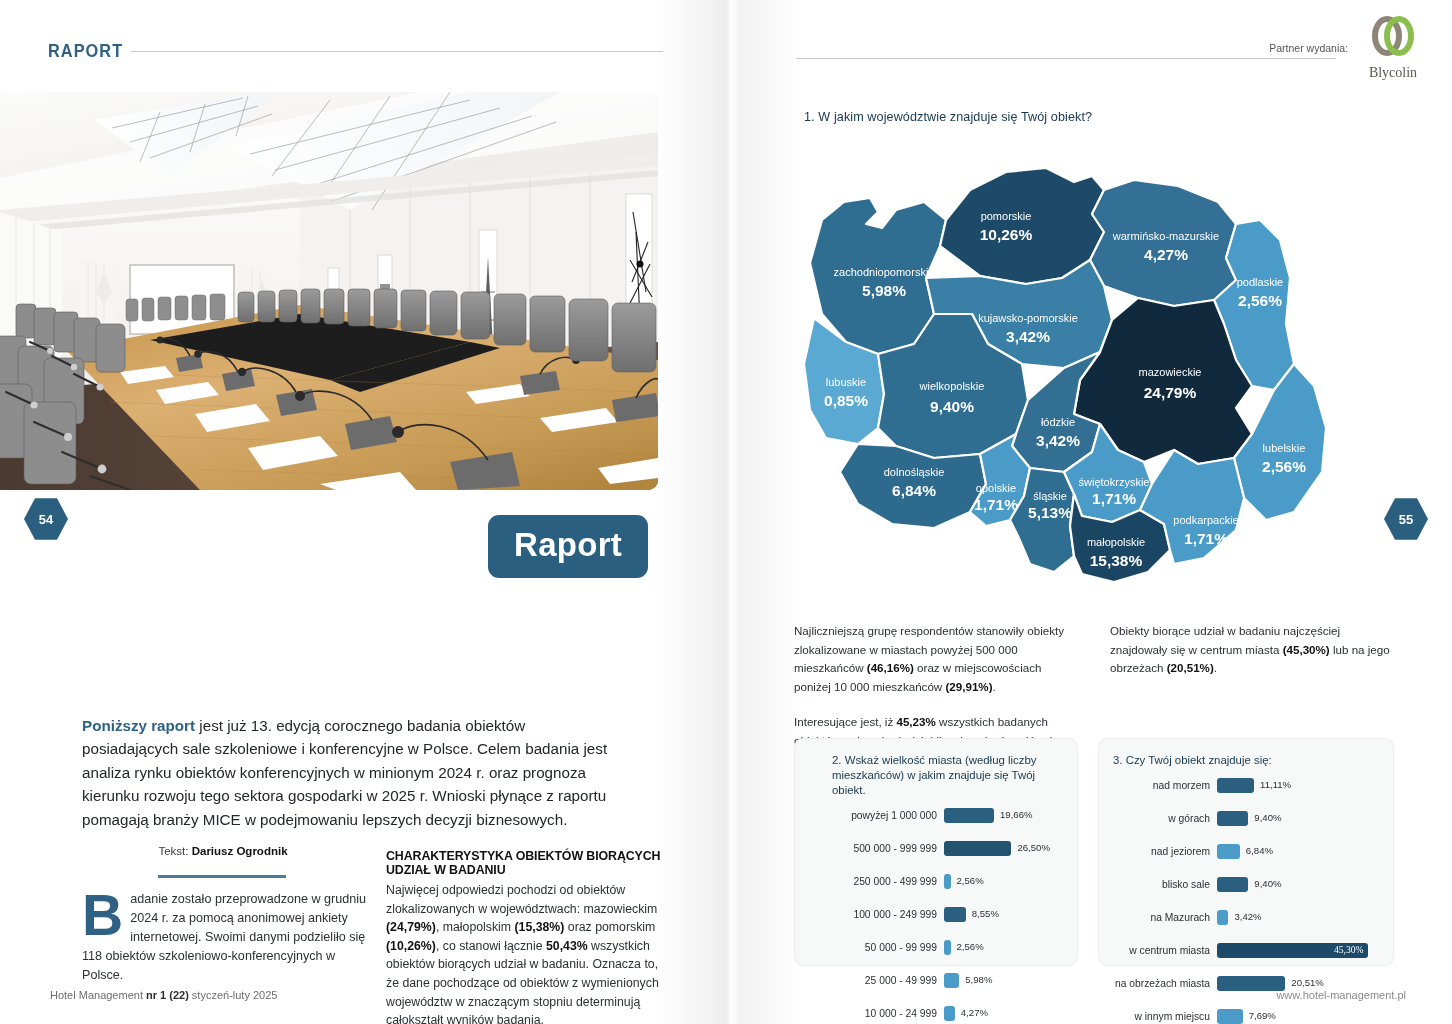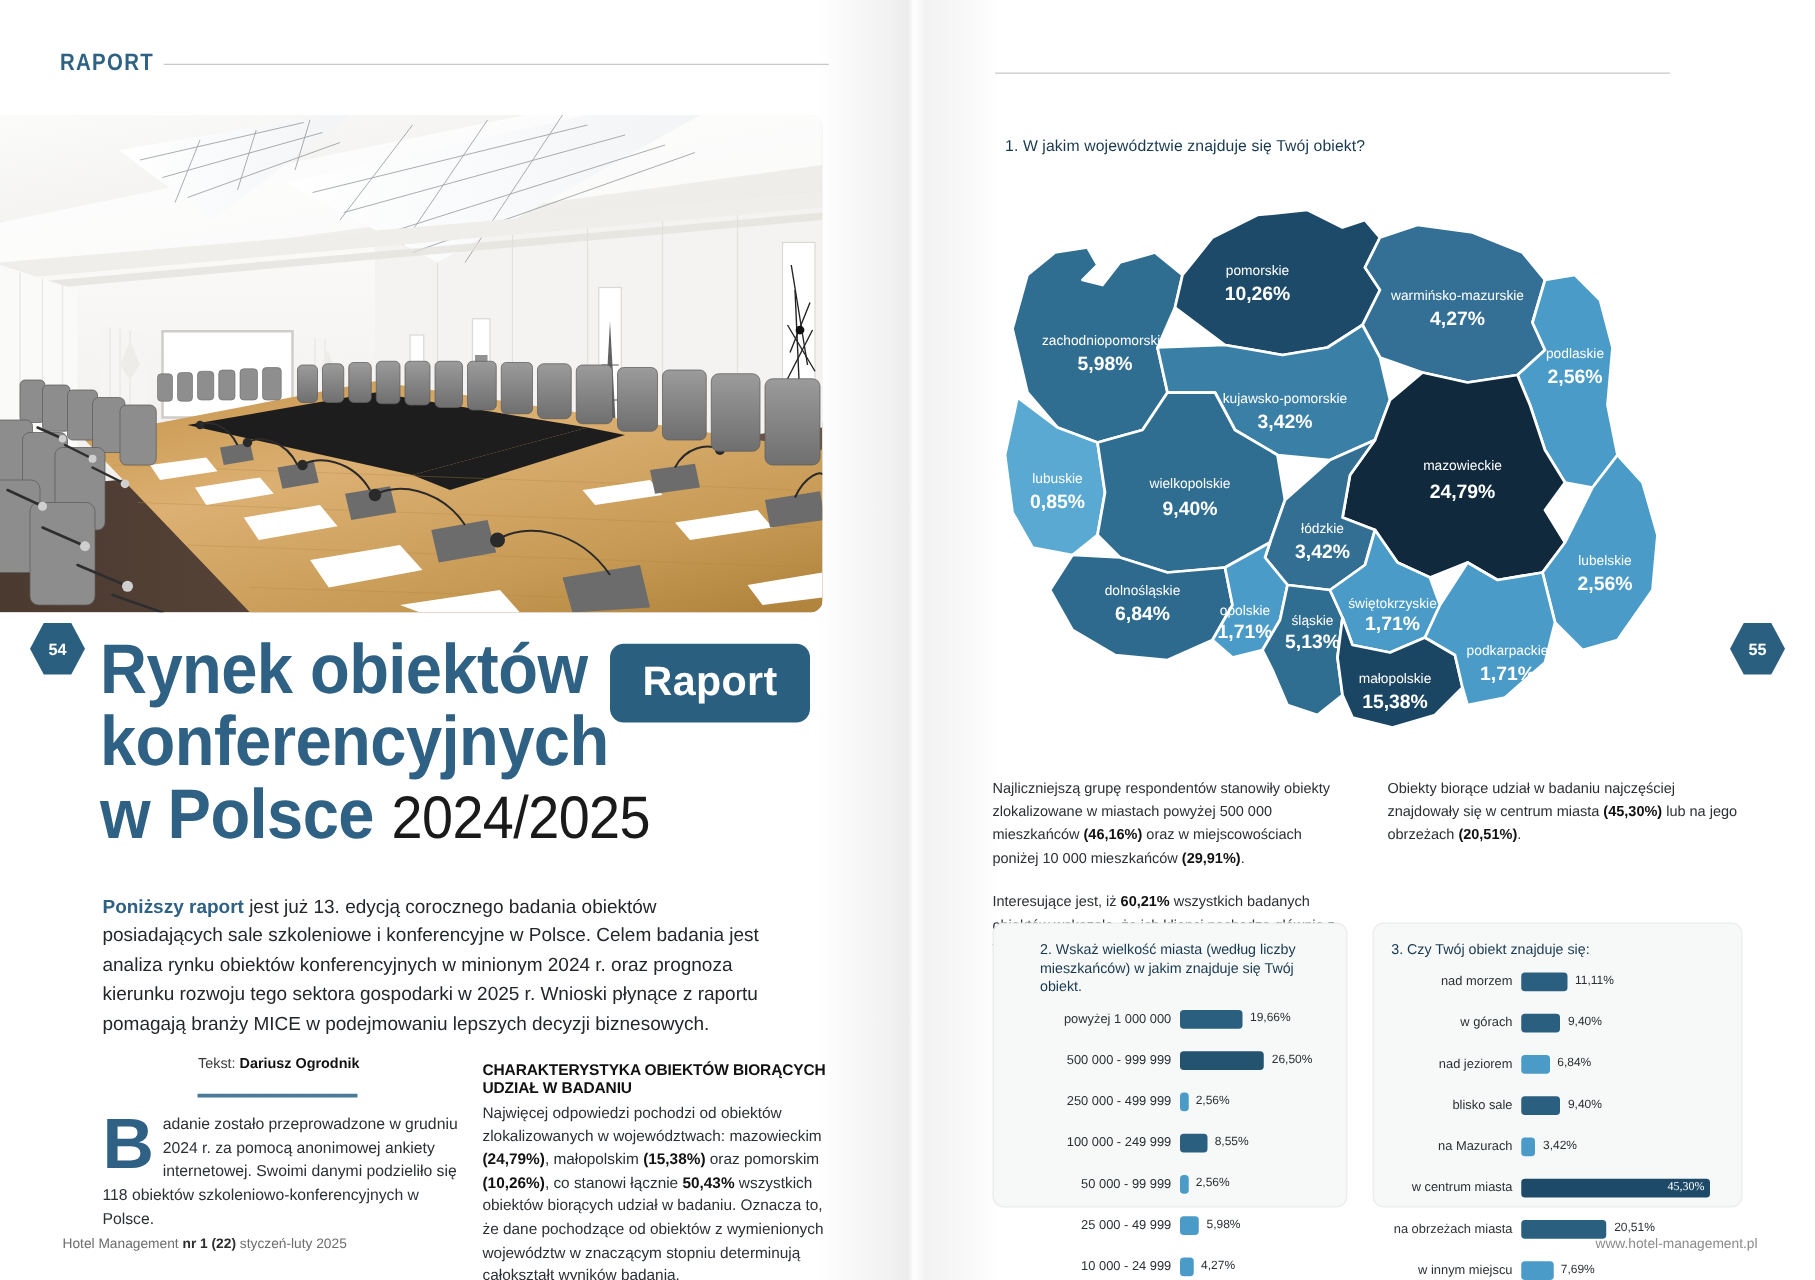--- a/index.html
+++ b/index.html
@@ -444,25 +444,20 @@
               <circle cx="102" cy="377" r="4.4"></circle>
           </g>
         </g>
 
         <rect width="658" height="398" fill="none"></rect>
       </svg>
     </div>
 
     <div class="pagebadge left">54</div>
 
-    <div class="headline">
-      <span class="hl-line">Rynek obiektów</span>
-      <span class="hl-line">konferencyjnych</span>
-      <span class="hl-line"><span>w Polsce</span> <span class="year">2024/2025</span></span>
-    </div>
 
     <div class="raport-pill">Raport</div>
 
     <div class="lede">
       <b>Poniższy raport</b><span> jest już 13. edycją corocznego badania obiektów posiadających sale szkoleniowe i konferencyjne w Polsce. Celem badania jest analiza rynku obiektów konferencyjnych w minionym 2024 r. oraz prognoza kierunku rozwoju tego sektora gospodarki w 2025 r. Wnioski płynące z raportu pomagają branży MICE w podejmowaniu lepszych decyzji biznesowych.</span>
     </div>
 
     <div class="byline">
       <span>Tekst:</span>
       <b>Dariusz Ogrodnik</b>
@@ -476,20 +471,30 @@
     <div class="sidebox">
       <h4>CHARAKTERYSTYKA OBIEKTÓW BIORĄCYCH UDZIAŁ W BADANIU</h4>
       <p>Najwięcej odpowiedzi pochodzi od obiektów zlokalizowanych w województwach: mazowieckim <b>(24,79%)</b>, małopolskim <b>(15,38%)</b> oraz pomorskim <b>(10,26%)</b>, co stanowi łącznie <b>50,43%</b> wszystkich obiektów biorących udział w badaniu. Oznacza to, że dane pochodzące od obiektów z wymienionych województw w znaczącym stopniu determinują całokształt wyników badania.</p>
     </div>
 
     <div class="footer-left">Hotel Management <b>nr 1 (22)</b> styczeń-luty 2025</div>
   </div>
 
   <div class="page page-right">
 
+    <div class="partner-row">
+      <div class="partner-label">Partner wydania:</div>
+      <div class="blycolin">
+        <svg width="62" height="44" viewBox="0 0 62 44">
+          <ellipse cx="25" cy="20" rx="12" ry="17" fill="none" stroke="#8c8578" stroke-width="6"></ellipse>
+          <ellipse cx="37" cy="20" rx="12" ry="17" fill="none" stroke="#8cbe4f" stroke-width="6"></ellipse>
+        </svg>
+        <div class="blycolin-name">Blycolin</div>
+      </div>
+    </div>
     <div class="head-rule-right"></div>
 
     <div class="q1-title">
       
       <span>1. W jakim województwie znajduje się Twój obiekt?</span>
     </div>
 
     <div class="map-wrap">
       <svg viewBox="0 0 640 470">
         <g stroke="#ffffff" stroke-width="2.2" stroke-linejoin="round">
@@ -577,21 +582,21 @@
           <text class="rval" x="432" y="416">1,71%</text>
         </g>
       </svg>
     </div>
 
     <div class="pagebadge right">55</div>
 
     <div class="twocol">
       <div class="col">
         <p>Najliczniejszą grupę respondentów stanowiły obiekty zlokalizowane w miastach powyżej 500 000 mieszkańców <b>(46,16%)</b> oraz w miejscowościach poniżej 10 000 mieszkańców <b>(29,91%)</b>.</p>
-        <p>Interesujące jest, iż <b>60,21%</b> wszystkich badanych obiektów wskazało, że ich klienci pochodzą głównie z Warszawy.</p>
+        <p>Interesujące jest, iż <b>45,23%</b> wszystkich badanych obiektów wskazało, że ich klienci pochodzą głównie z Warszawy.</p>
       </div>
       <div class="col">
         <p>Obiekty biorące udział w badaniu najczęściej znajdowały się w centrum miasta <b>(45,30%)</b> lub na jego obrzeżach <b>(20,51%)</b>.</p>
       </div>
     </div>
 
     <div class="panels">
       <div class="panel panel-a">
         <div class="panel-title">2. Wskaż wielkość miasta (według liczby mieszkańców) w jakim znajduje się Twój obiekt.</div>
         <div class="bars" id="bars-2">

